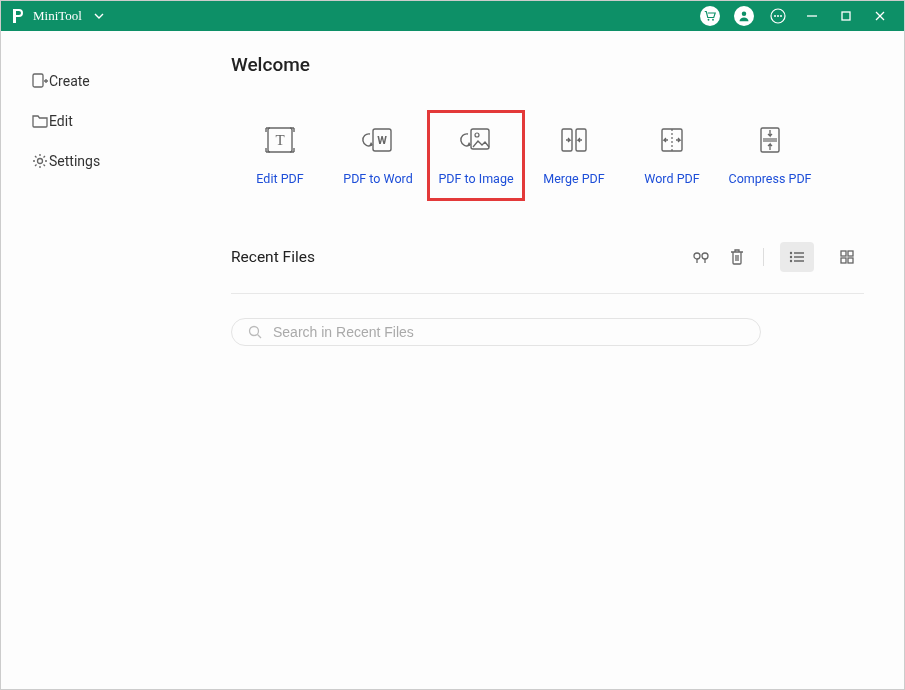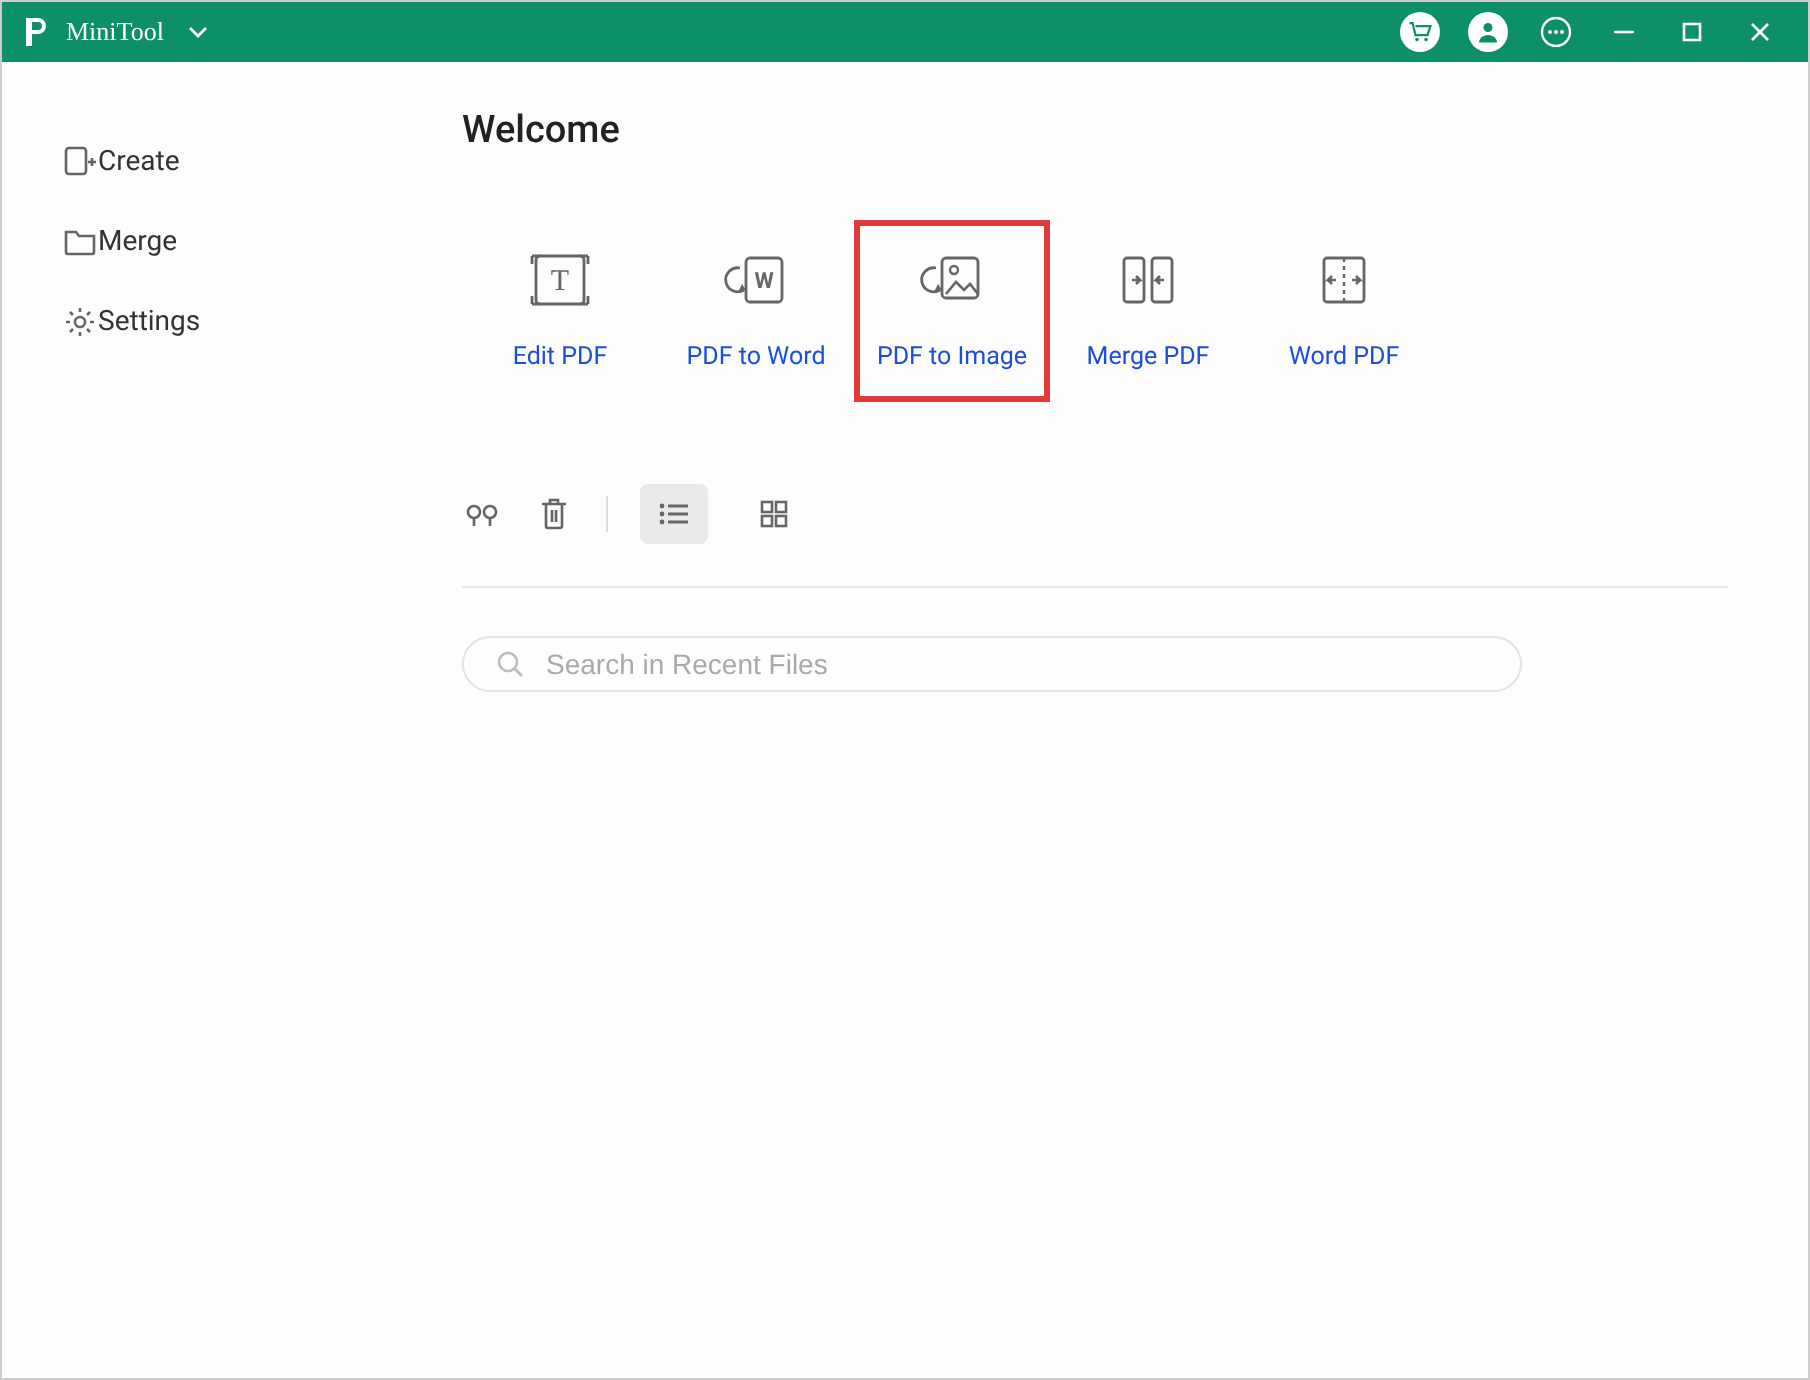--- a/index.html
+++ b/index.html
@@ -218,21 +218,21 @@
           </svg>
       </span>
       <span>Create</span>
     </div>
     <div class="sidebar-item">
       <span class="sidebar-icon">
         <svg width="18" height="18" viewBox="0 0 18 18">
             <path d="M2 4h5l1.5 2H16v8a1 1 0 0 1-1 1H3a1 1 0 0 1-1-1V4z" fill="none" stroke="#666" stroke-width="1.3"></path>
           </svg>
       </span>
-      <span>Merge</span>
+      <span>Edit</span>
     </div>
     <div class="sidebar-item">
       <span class="sidebar-icon">
         <svg width="18" height="18" viewBox="0 0 18 18">
             <circle cx="9" cy="9" r="2.5" fill="none" stroke="#666" stroke-width="1.3"></circle>
             <path d="M9 2v2M9 14v2M2 9h2M14 9h2M4 4l1.5 1.5M12.5 12.5L14 14M14 4l-1.5 1.5M5.5 12.5L4 14" stroke="#666" stroke-width="1.3"></path>
           </svg>
       </span>
       <span>Settings</span>
     </div>
@@ -288,23 +288,35 @@
       <div class="action-card">
         <span class="action-icon">
           <svg width="34" height="30" viewBox="0 0 34 30">
               <rect x="7" y="4" width="20" height="22" rx="1.5" fill="none" stroke="#666" stroke-width="1.4"></rect>
               <line x1="17" y1="4" x2="17" y2="26" stroke="#666" stroke-width="1.2" stroke-dasharray="2 2"></line>
               <path d="M13 15H9l2-2m-2 2l2 2M21 15h4l-2-2m2 2l-2 2" fill="none" stroke="#666" stroke-width="1.3"></path>
             </svg>
         </span>
         <span class="action-label">Word PDF</span>
       </div>
+      <div class="action-card">
+        <span class="action-icon">
+          <svg width="34" height="30" viewBox="0 0 34 30">
+              <rect x="8" y="3" width="18" height="24" rx="1.5" fill="none" stroke="#666" stroke-width="1.4"></rect>
+              <path d="M17 5v6l-2-2m2 2l2-2M17 25v-6l-2 2m2-2l2 2" fill="none" stroke="#666" stroke-width="1.3"></path>
+              <line x1="10" y1="14" x2="24" y2="14" stroke="#666" stroke-width="1.2"></line>
+              <line x1="10" y1="16" x2="24" y2="16" stroke="#666" stroke-width="1.2"></line>
+            </svg>
+        </span>
+        <span class="action-label">Compress PDF</span>
+      </div>
     </div>
 
     <div class="recent-header">
+      <div class="recent-title">Recent Files</div>
       <div class="recent-tools">
         <span class="tool-icon">
           <svg width="18" height="18" viewBox="0 0 18 18">
               <circle cx="5" cy="8" r="3" fill="none" stroke="#666" stroke-width="1.3"></circle>
               <circle cx="13" cy="8" r="3" fill="none" stroke="#666" stroke-width="1.3"></circle>
               <line x1="5" y1="11" x2="5" y2="15" stroke="#666" stroke-width="1.3"></line>
               <line x1="13" y1="11" x2="13" y2="15" stroke="#666" stroke-width="1.3"></line>
             </svg>
         </span>
         <span class="tool-icon">

